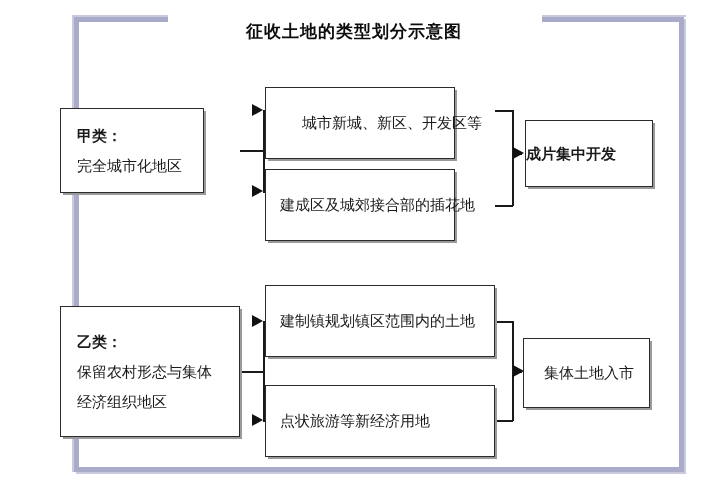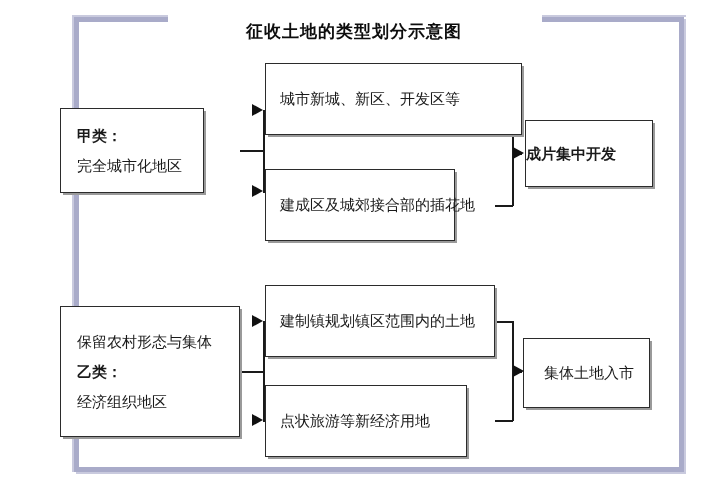--- a/index.html
+++ b/index.html
@@ -95,54 +95,54 @@
     <div class="line">完全城市化地区</div>
   </div>
 
   <div class="seg h" style="left:240px;top:150px;width:24px;"></div>
   <div class="seg v" style="left:263px;top:110px;height:82px;"></div>
   <div class="seg h" style="left:263px;top:110px;width:10px;"></div>
   <div class="seg h" style="left:263px;top:191px;width:10px;"></div>
   <div class="arrow" style="left:252px;top:104px;"></div>
   <div class="arrow" style="left:252px;top:185px;"></div>
 
-  <div class="node" style="left:265px;top:63px;width:257px;height:72px;">
+  <div class="node" style="left:265px;top:87px;width:190px;height:72px;padding-left:22px;">
     <div class="line">城市新城、新区、开发区等</div>
   </div>
   <div class="node" style="left:265px;top:169px;width:190px;height:72px;">
     <div class="line">建成区及城郊接合部的插花地</div>
   </div>
 
   <div class="seg h" style="left:495px;top:110px;width:18px;"></div>
   <div class="seg h" style="left:495px;top:205px;width:18px;"></div>
   <div class="seg v" style="left:512px;top:110px;height:96px;"></div>
   <div class="seg h" style="left:512px;top:153px;width:10px;"></div>
   <div class="arrow" style="left:513px;top:147px;"></div>
 
   <div class="node centered" style="left:525px;top:120px;width:128px;height:67px;">
     <div class="line bold">成片集中开发</div>
   </div>
 
   <div class="node pad-left" style="left:60px;top:306px;width:180px;height:131px;">
+    <div class="line bold">乙类：</div>
     <div class="line">保留农村形态与集体</div>
-    <div class="line bold">乙类：</div>
     <div class="line">经济组织地区</div>
   </div>
 
   <div class="seg h" style="left:240px;top:371px;width:24px;"></div>
   <div class="seg v" style="left:263px;top:321px;height:100px;"></div>
   <div class="seg h" style="left:263px;top:321px;width:10px;"></div>
   <div class="seg h" style="left:263px;top:420px;width:10px;"></div>
   <div class="arrow" style="left:252px;top:315px;"></div>
   <div class="arrow" style="left:252px;top:414px;"></div>
 
   <div class="node" style="left:265px;top:285px;width:230px;height:72px;">
     <div class="line">建制镇规划镇区范围内的土地</div>
   </div>
-  <div class="node" style="left:265px;top:385px;width:202px;height:72px;">
+  <div class="node" style="left:265px;top:385px;width:230px;height:72px;">
     <div class="line">点状旅游等新经济用地</div>
   </div>
 
   <div class="seg h" style="left:495px;top:321px;width:18px;"></div>
   <div class="seg h" style="left:495px;top:420px;width:18px;"></div>
   <div class="seg v" style="left:512px;top:321px;height:100px;"></div>
   <div class="seg h" style="left:512px;top:371px;width:10px;"></div>
   <div class="arrow" style="left:513px;top:365px;"></div>
 
   <div class="node centered" style="left:523px;top:338px;width:127px;height:70px;padding-left:20px;">

